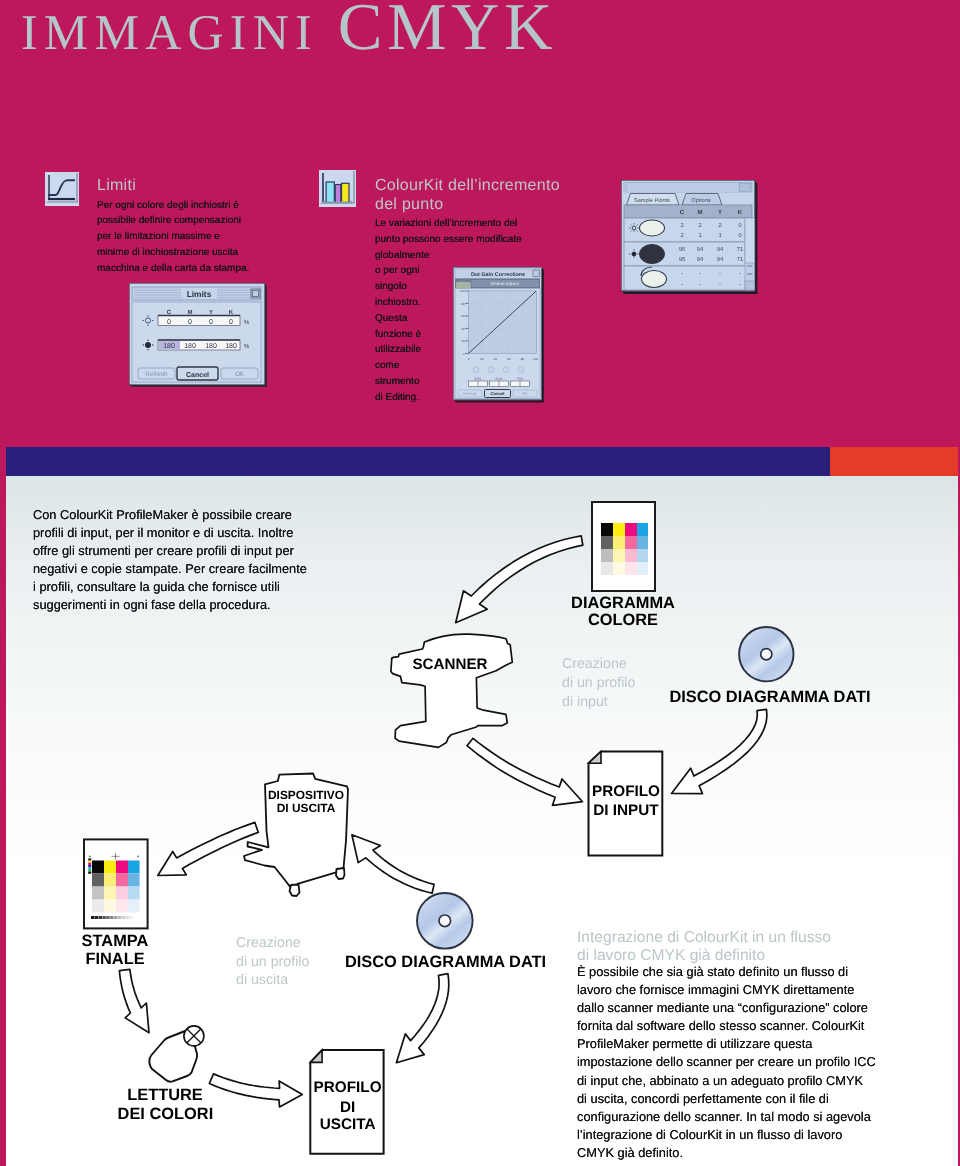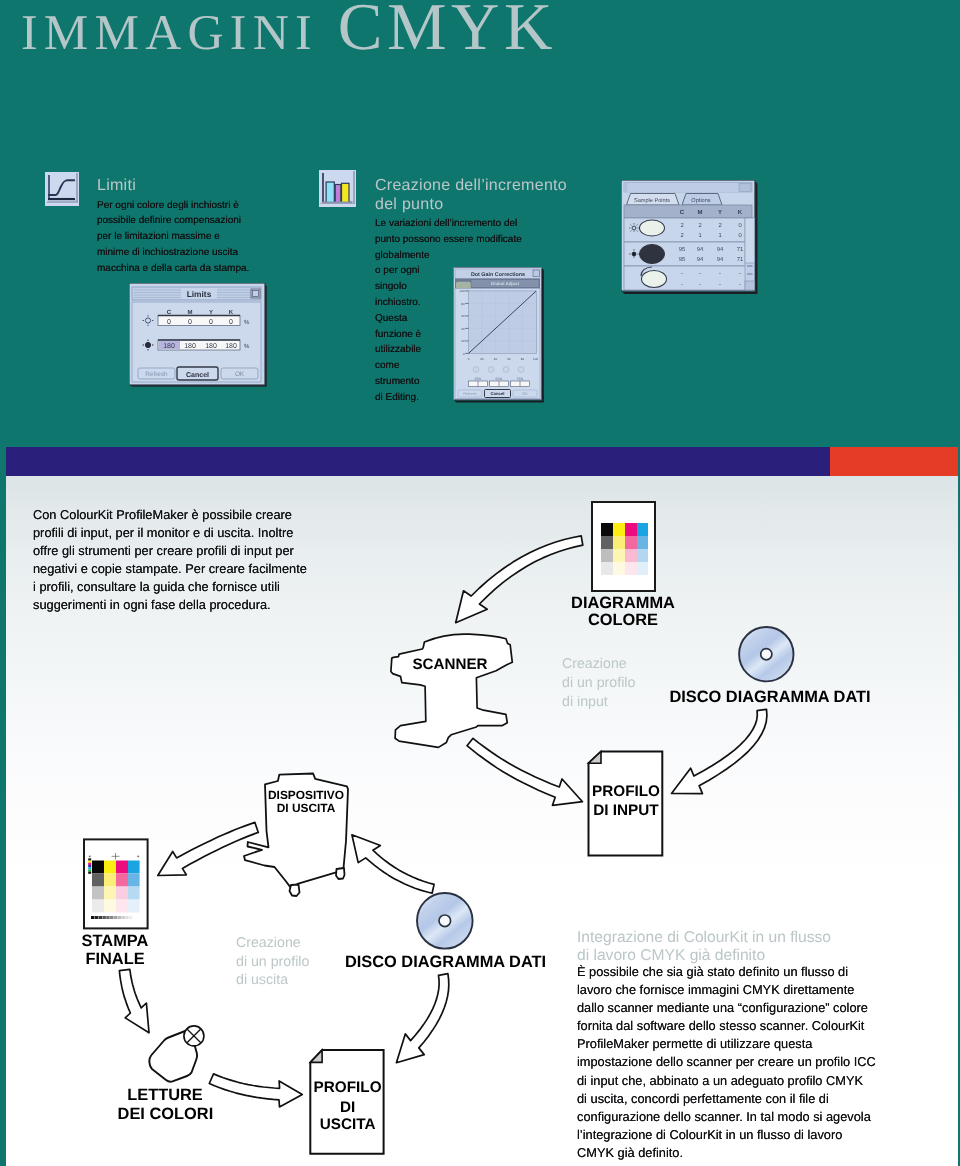--- a/index.html
+++ b/index.html
@@ -1,18 +1,18 @@
 <!DOCTYPE html>
 <html><head>
 <meta charset="utf-8">
 <style>
   html,body{margin:0;padding:0;}
   body{width:960px;height:1166px;overflow:hidden;
        font-family:"Liberation Sans",sans-serif;background:#ffffff;}
-  #page{position:relative;width:960px;height:1166px;overflow:hidden;background:#0f766e;
+  #page{position:relative;width:960px;height:1166px;overflow:hidden;background:#be185d;
        -webkit-font-smoothing:antialiased;text-rendering:geometricPrecision;}
 
   
   #bg-lower{position:absolute;left:6px;top:475px;width:952px;height:691px;
             background:
              linear-gradient(to bottom,
                #dfe6e7 0px, #e3e9eb 32px, #eaeff1 90px, #eef2f3 130px,
                #f4f7f8 210px, #fafbfc 290px, #fdfdfe 350px, #ffffff 400px);}
   #bg-tint{position:absolute;left:6px;top:475px;width:952px;height:691px;
            background:linear-gradient(to bottom, rgba(219,228,231,0.95) 0px, rgba(226,233,235,0.55) 34px,
@@ -95,21 +95,21 @@
       <path d="M3.2 32.5 L33 32.5" fill="none" stroke="#2d3a5b" stroke-width="1.8"></path>
       <rect x="7.1" y="12.0" width="8.2" height="20.5" fill="#8fe1f6" stroke="#2d3a5b" stroke-width="1.2"></rect>
       <rect x="16.3" y="14.5" width="5.5" height="18" fill="#bf7fd9" stroke="#2d3a5b" stroke-width="1.1"></rect>
       <rect x="22.5" y="13.3" width="7.5" height="19.2" fill="#f2e81c" stroke="#2d3a5b" stroke-width="1.2"></rect>
       <path d="M1 34 L36 34 L36 31.5 L3.2 31.5 Z" fill="#9aa6bd" opacity="0.85"></path>
       <path d="M34 1 L36 1 L36 34 L34 32 Z" fill="#8e9ab3" opacity="0.8"></path>
     </svg>
   </div>
   <div class="feat" style="left:375px;top:177px;width:210px;" data-name="feature-correzione">
     <h3 class="lines" data-name="feature-correzione-heading">
-        <span class="ln" data-name="text-line">Creazione dell’incremento</span>
+        <span class="ln" data-name="text-line">ColourKit dell’incremento</span>
         <span class="ln" data-name="text-line">del punto</span>
       </h3>
     <p class="lines" style="margin-top:2px;" data-name="feature-correzione-body">
         <span class="ln" data-name="text-line">Le variazioni dell’incremento del</span>
         <span class="ln" data-name="text-line">punto possono essere modificate</span>
         <span class="ln" data-name="text-line">globalmente</span>
         <span class="ln" data-name="text-line">o per ogni</span>
         <span class="ln" data-name="text-line">singolo</span>
         <span class="ln" data-name="text-line">inchiostro.</span>
         <span class="ln" data-name="text-line">Questa</span>

